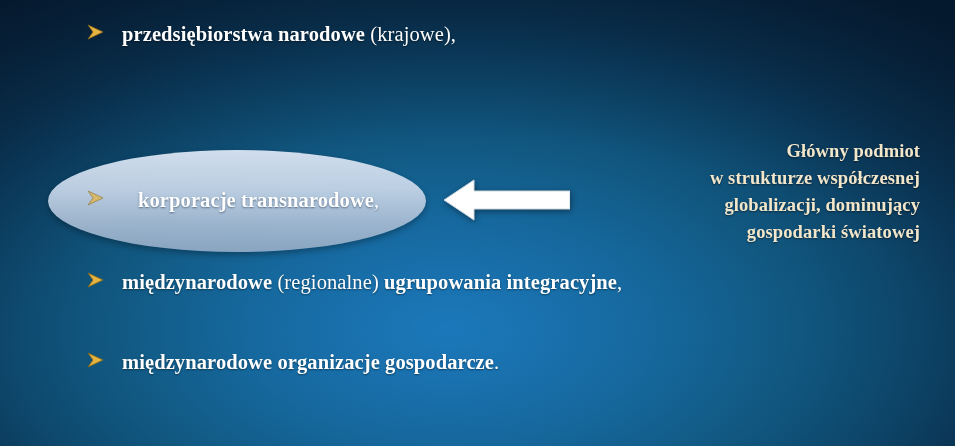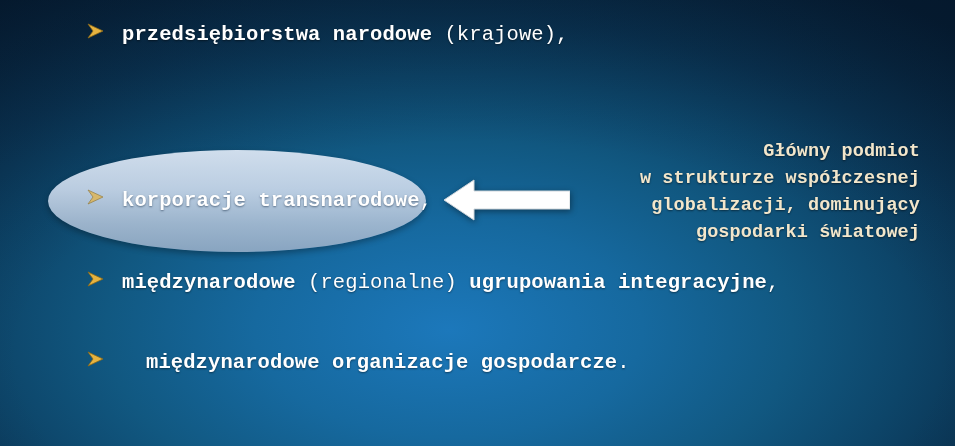--- a/index.html
+++ b/index.html
@@ -5,21 +5,21 @@
   html, body {
     margin: 0;
     padding: 0;
     background: #0a2744;
   }
   #slide {
     position: relative;
     width: 955px;
     height: 446px;
     overflow: hidden;
-    font-family: Liberation Mono, monospace;
+    font-family: Liberation Serif, serif;
     background:
       radial-gradient(ellipse 78% 92% at 47% 74%,
         #1c78bb 0%,
         #16699f 26%,
         #115881 46%,
         #0d4569 62%,
         #0a3352 76%,
         #082741 88%,
         #061d33 100%);
   }
@@ -78,23 +78,23 @@
   .bullet .txt .b { font-weight: bold; }
   .bullet .txt .n { font-weight: normal; }
 
   .bullet.on-ellipse .txt {
     text-shadow: 0 1px 2px rgba(22,42,66,0.55);
   }
   .bullet.on-ellipse .marker { opacity: 0.72; }
 
   .b1 { top: 23px; }
   .b2 { top: 107px; }
-  .b3 { top: 189px; }
+  .b3 { top: 189px; gap: 16px; }
   .b4 { top: 271px; }
-  .b5 { top: 351px; gap: 24px; }
+  .b5 { top: 351px; }
 
   
   .arrow {
     position: absolute;
     left: 444px;
     top: 178px;
     width: 126px;
     height: 44px;
     filter: drop-shadow(1px 2px 3px rgba(0,0,0,0.40));
   }

